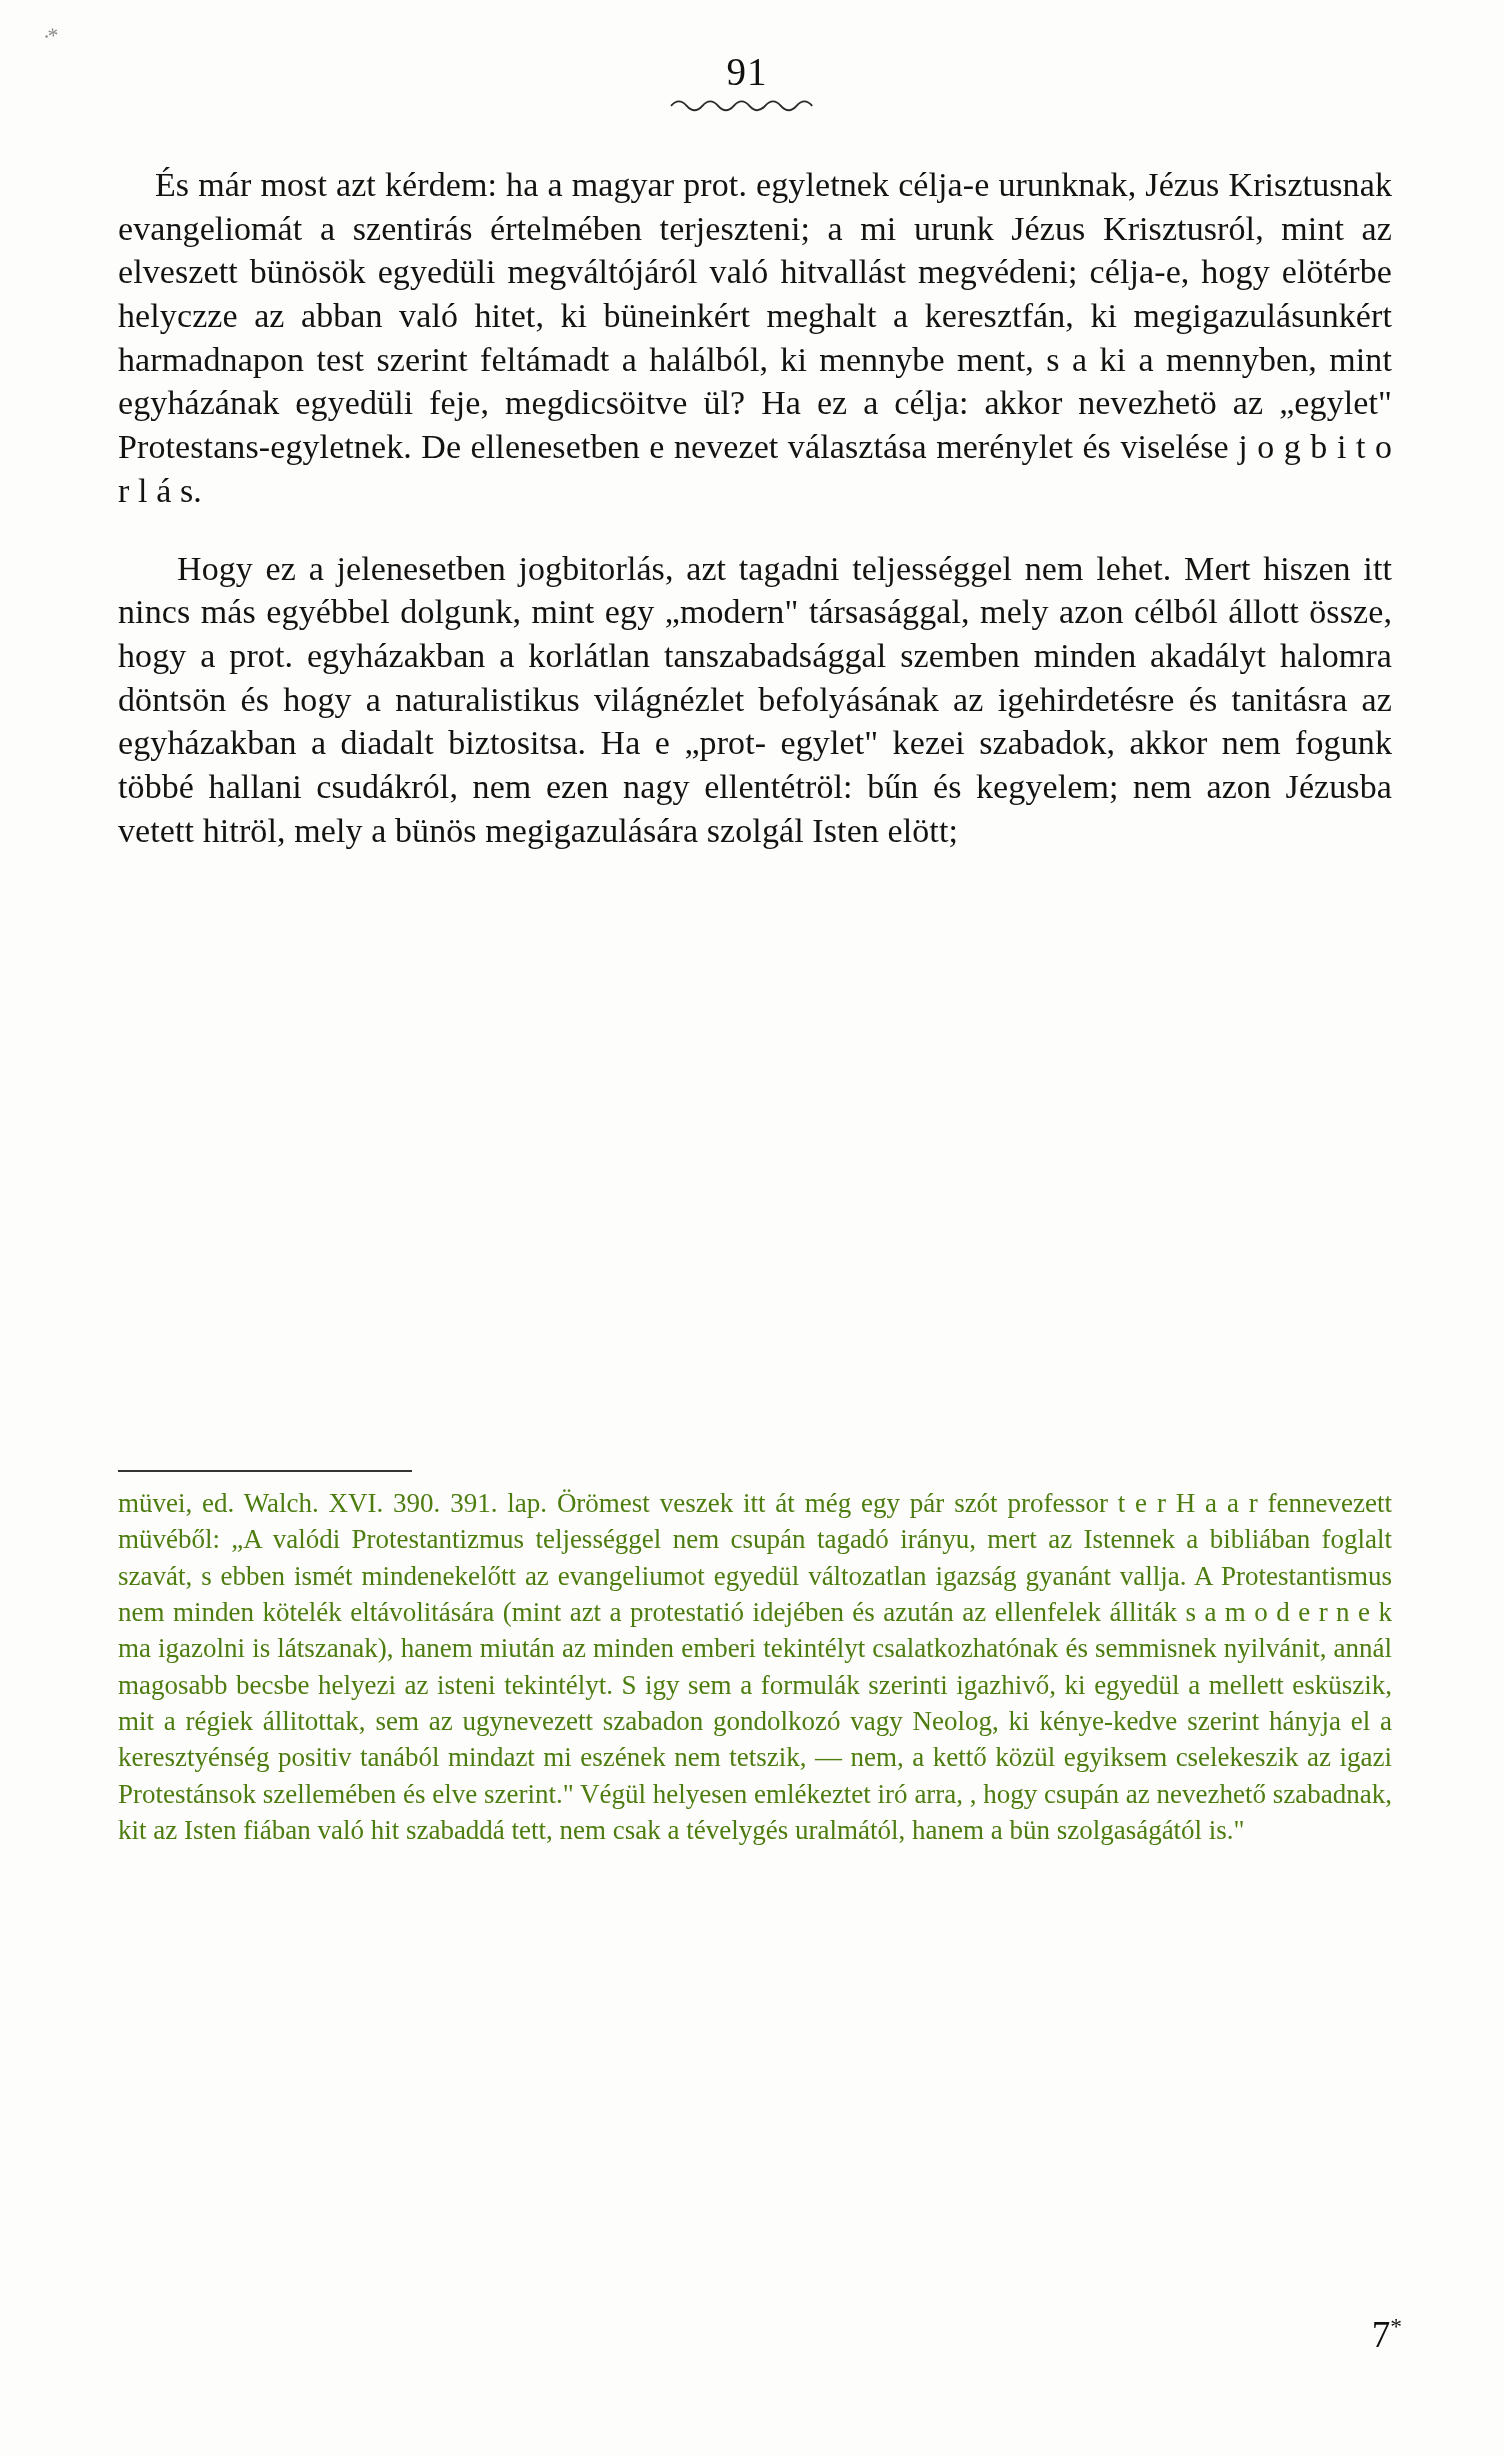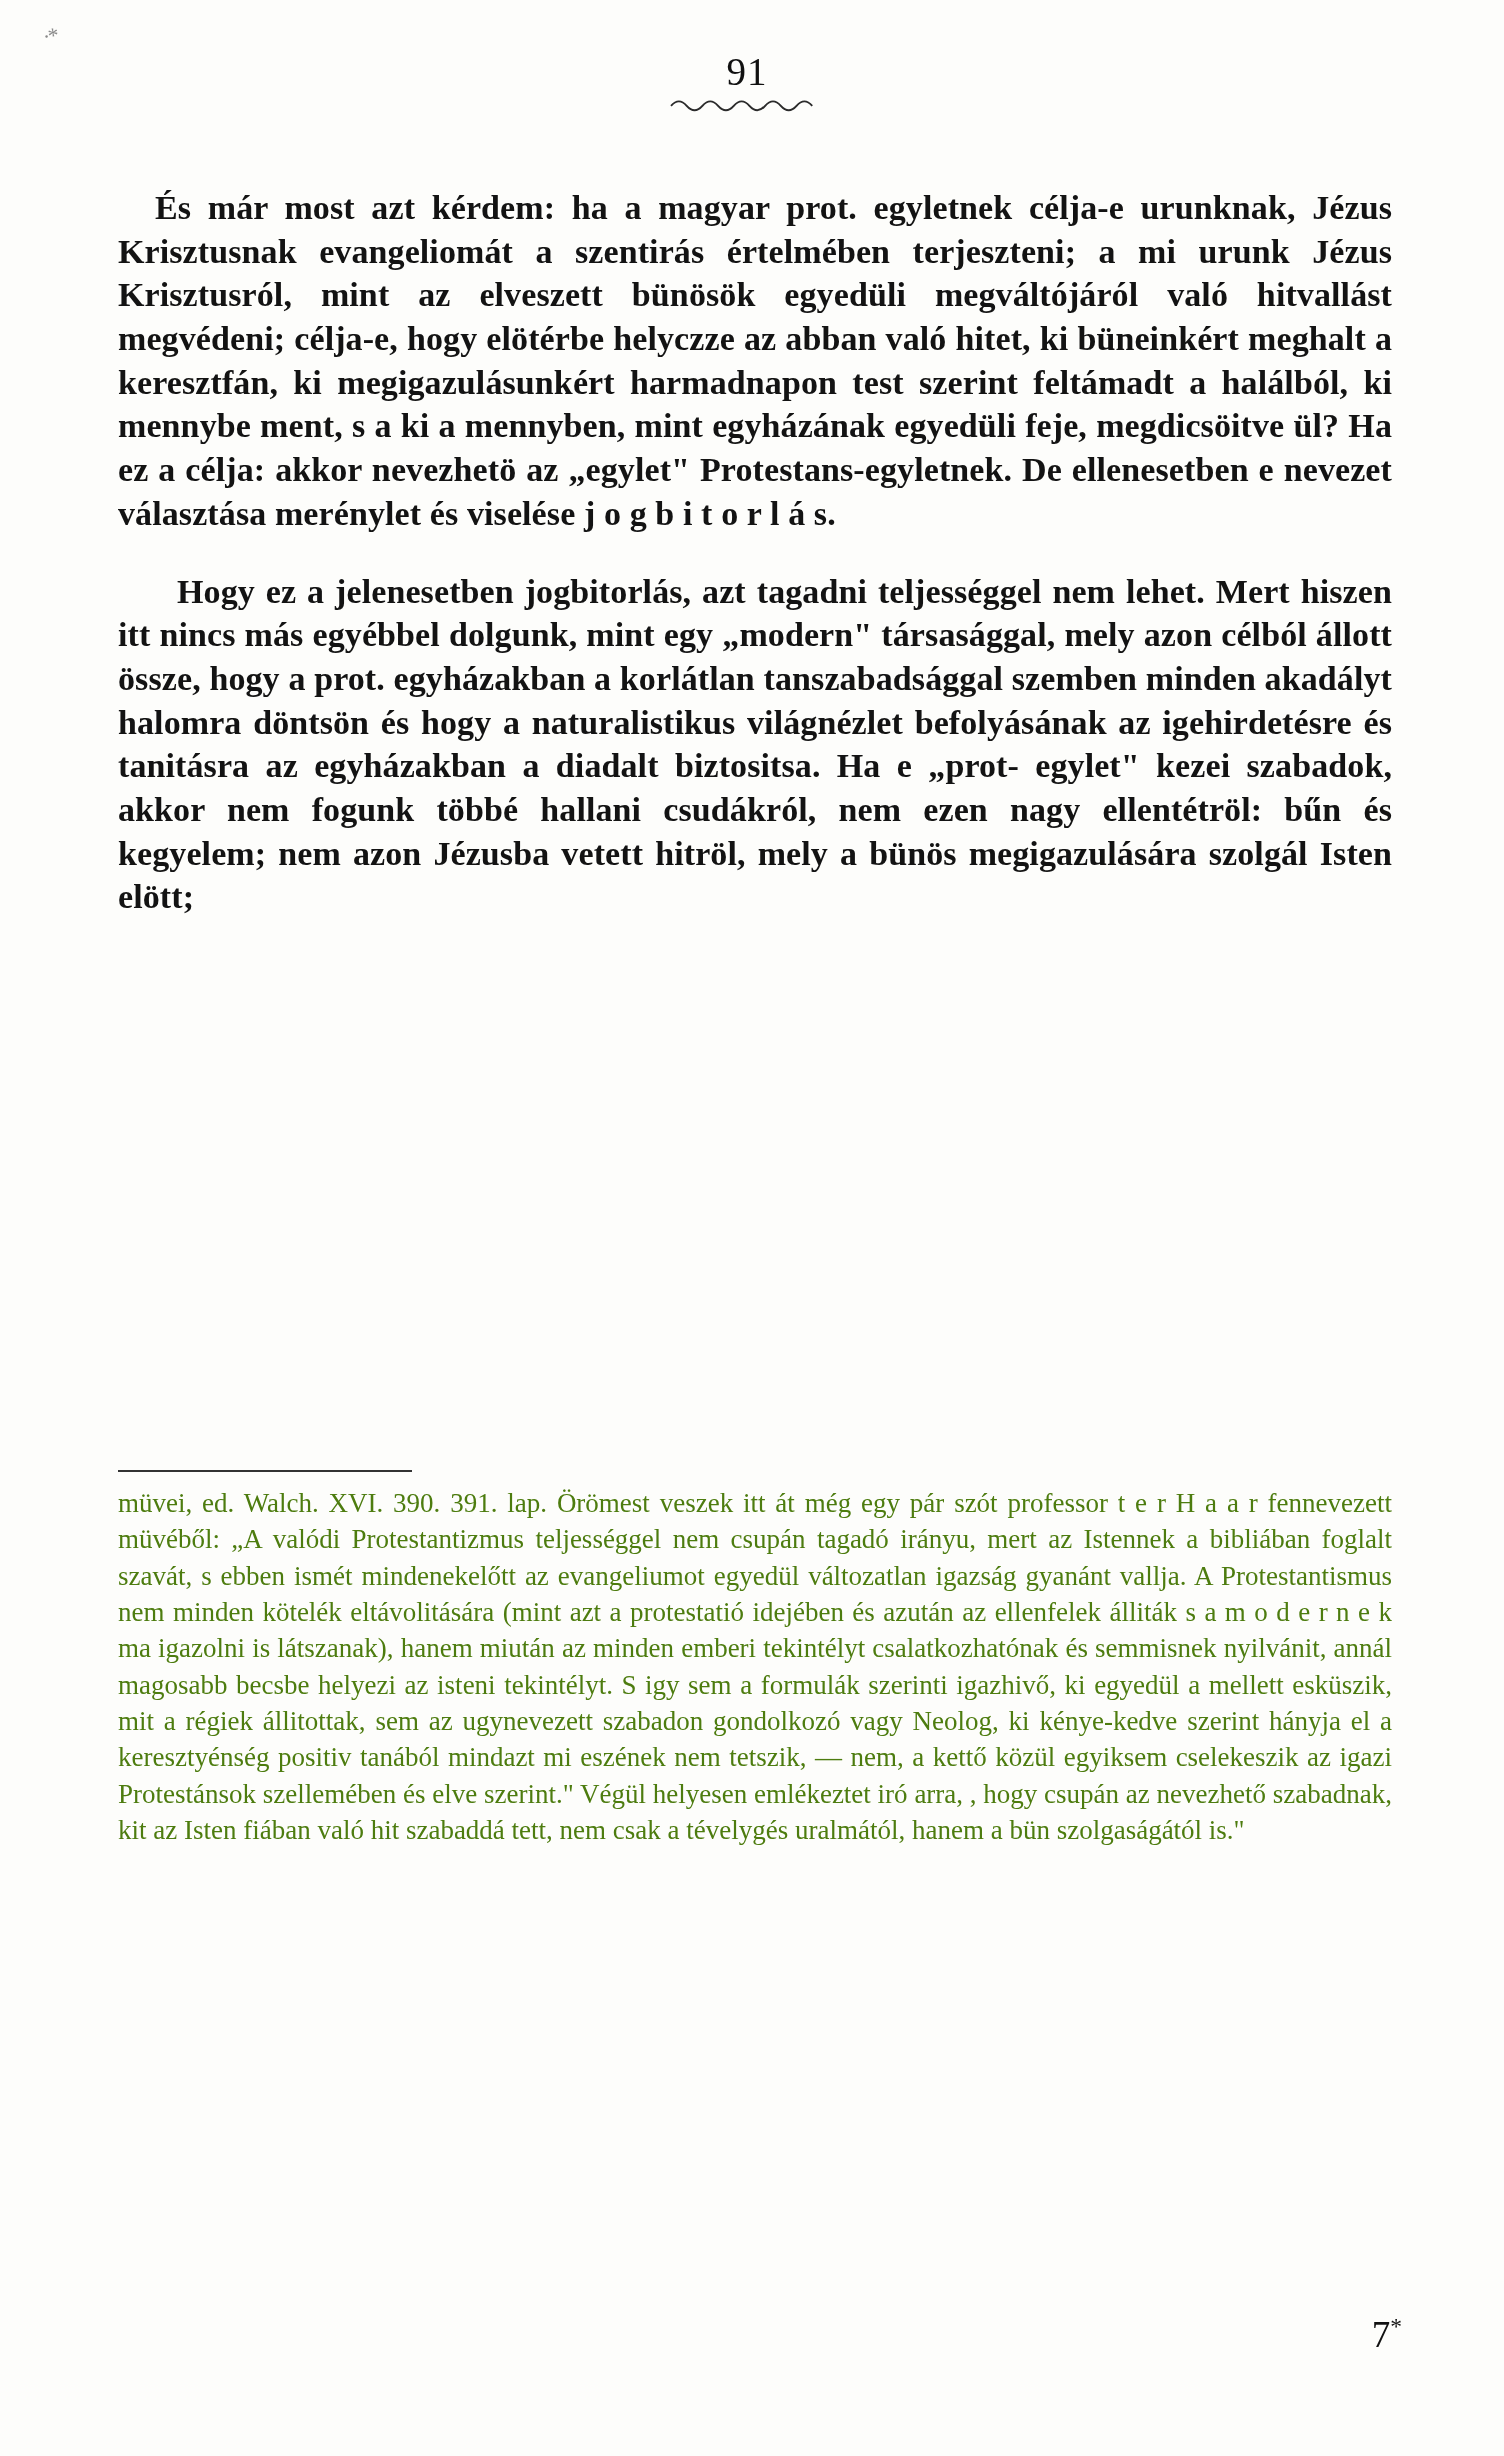--- a/index.html
+++ b/index.html
@@ -46,23 +46,22 @@
   }
   .squiggle {
     width: 157px;
     height: 15.7px;
     margin: 2px auto 0 auto;
     display: block;
   }
   .body-block {
     position: absolute;
     left: 118px;
-    top: 152px;
+    top: 129px;
     width: 1274px;
-    font-weight: bold;
   }
   .main-par {
     font-size: 34px;
     line-height: 1.285;
     text-align: justify;
     text-justify: inter-word;
     color: #131313;
     letter-spacing: 0.1px;
   }
   .footnote-rule {

